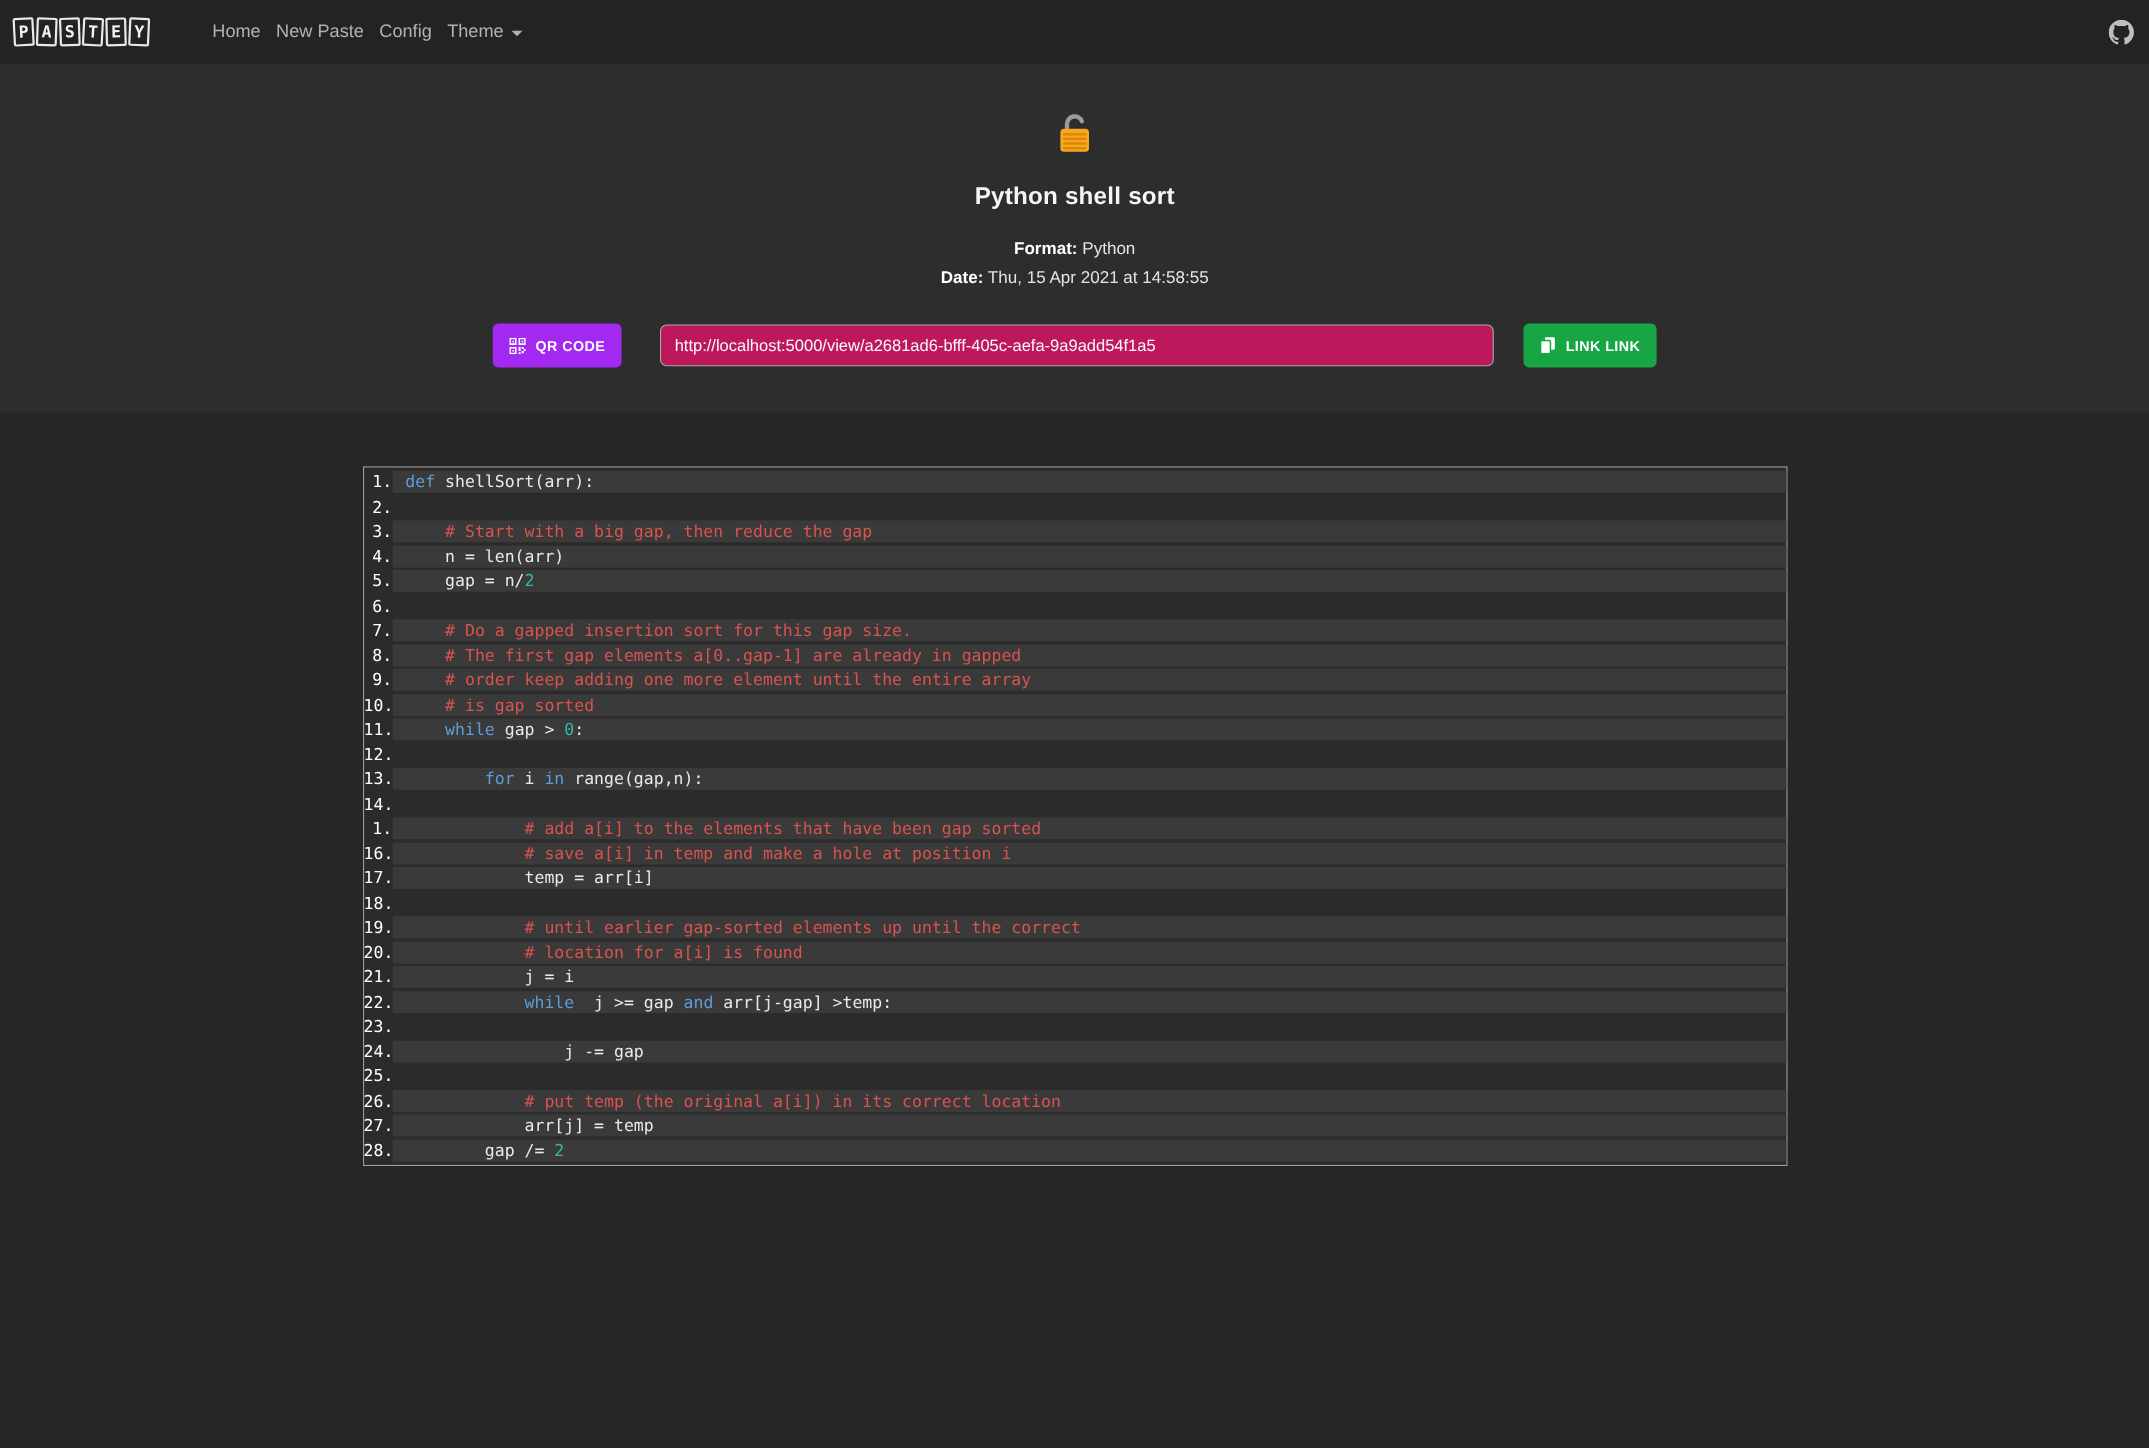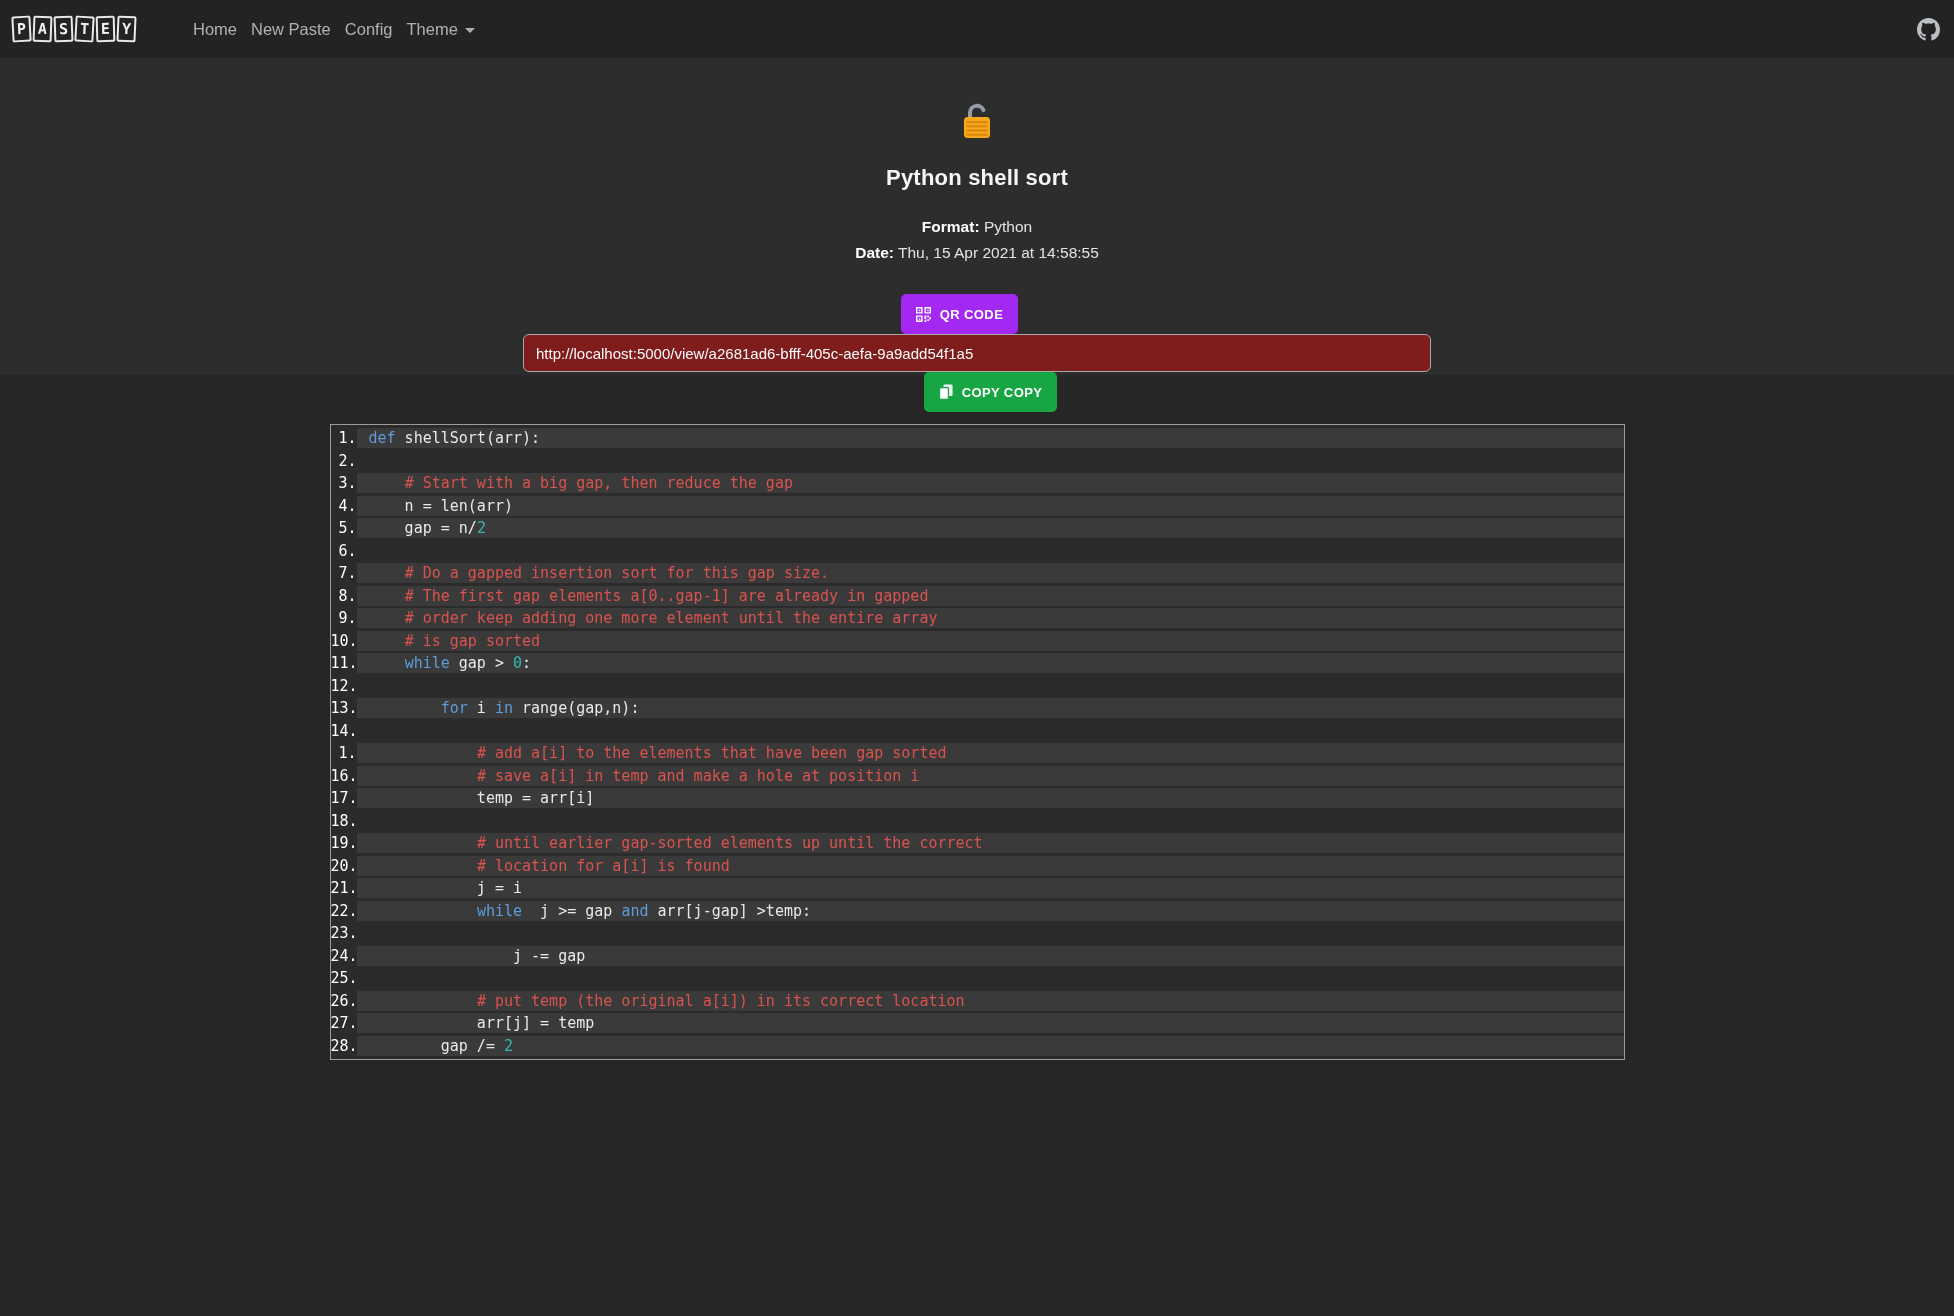--- a/index.html
+++ b/index.html
@@ -43,31 +43,31 @@
     border-top:5px solid #b1b1b1;
   }
   .gh { margin-left:auto; cursor:pointer; display:flex; align-items:center; }
 
   
   .hero { background:#2d2d2d; height:317px; text-align:center; padding-top:44px; }
   .lock-wrap { display:flex; justify-content:center; }
   .page-title { color:#f5f5f5; font-size:22px; font-weight:700; margin-top:25px; letter-spacing:0.2px; }
   .meta { margin-top:23px; color:#e4e4e4; font-size:15.5px; line-height:26px; }
   .meta b { color:#ffffff; }
-  .controls { margin-top:28px; display:flex; justify-content:center; align-items:center;flex-direction:column; }
+  .controls { margin-top:28px; display:flex; justify-content:center; align-items:center; }
   .btn {
     display:inline-flex; align-items:center; gap:9px;
     height:40px; padding:0 15px; border:none; border-radius:5px;
     color:#fff; font-size:13px; font-weight:700; letter-spacing:0.4px;
     font-family:"Liberation Sans", sans-serif; cursor:pointer;
   }
   .btn-qr { background:var(--accent-purple); margin-right:35px; }
   .btn-copy { background:var(--accent-green); margin-left:27px; }
   .url-input {
-    width:908px; height:38px; background:#7f1d1d;
+    width:758px; height:38px; background:#be185d;
     border:1px solid #a9a9a9; border-radius:6px;
     color:#fafafa; font-size:15px; padding:0 12px;
     font-family:"Liberation Sans", sans-serif;
   }
 
   
   .code-wrap { padding-top:49px; display:flex; justify-content:center; }
   .code-block {
     width:1295px; background:#2b2b2b;
     border:1px solid #9c9c9c;
@@ -159,21 +159,21 @@
       <span>QR CODE</span>
     </button>
     <input class="url-input" type="text" value="http://localhost:5000/view/a2681ad6-bfff-405c-aefa-9a9add54f1a5" style="">
     <button class="btn btn-copy">
       <span style="display:flex">
         <svg width="14" height="16" viewBox="0 0 14 16" xmlns="http://www.w3.org/2000/svg">
           <rect x="4.5" y="0.5" width="9" height="11.5" rx="1.2" fill="#ffffff"></rect>
           <rect x="0.5" y="3.5" width="9" height="12" rx="1.2" fill="#ffffff" stroke="#18a544" stroke-width="1.4"></rect>
         </svg>
       </span>
-      <span>COPY COPY</span>
+      <span>LINK LINK</span>
     </button>
   </div>
 </div>
 
 <div class="code-wrap">
   <div class="code-block" id="code-block">
       <div class="code-row">
         <span class="ln">1.</span>
         <span class="code-line filled"><span class="t-k">def</span><span class="t-p"> shellSort(arr):</span></span>
       </div>

